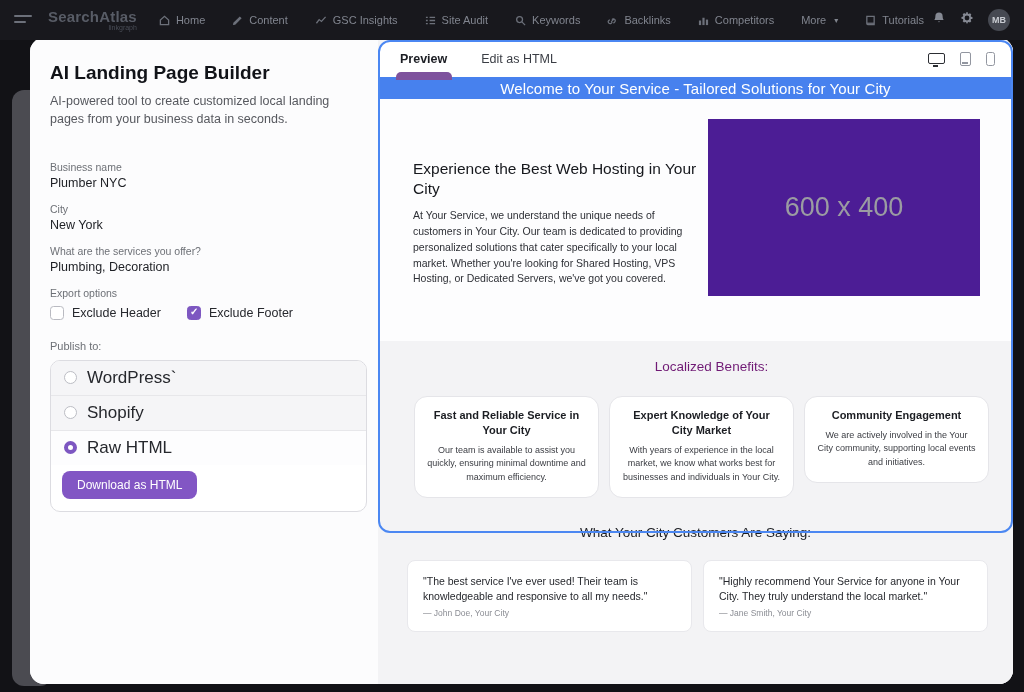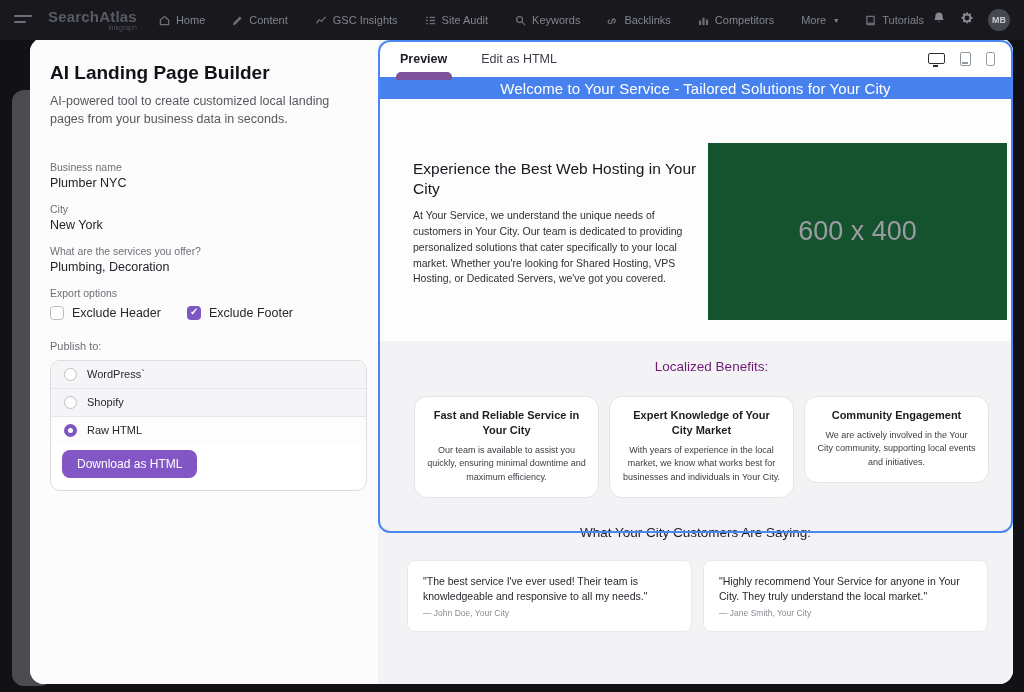--- a/index.html
+++ b/index.html
@@ -38,21 +38,21 @@
   .field-value { font-size:12.5px; color:#1d1f24; }
   .export-label { font-size:10.5px; color:#6d7076; margin:6px 0 7px; }
   .check-row { display:flex; align-items:center; gap:26px; margin-bottom:20px; }
   .check-item { display:flex; align-items:center; gap:8px; cursor:pointer; }
   .checkbox { width:14px; height:14px; border-radius:3.5px; border:1.4px solid #b9bac1; background:#fff; }
   .checkbox.checked { background:#7d57c1; border-color:#7d57c1; position:relative; }
   .checkbox.checked::after { content:"✓"; position:absolute; left:2px; top:-1px; color:#fff; font-size:10px; font-weight:bold; }
   .check-label { font-size:12.5px; color:#26282d; }
   .publish-label { font-size:11px; color:#6d7076; margin-bottom:8px; }
   .publish-box { width:317px; border:1px solid #dcdce1; border-radius:10px; overflow:hidden; background:#fff; }
-  .publish-row { display:flex; align-items:center; gap:10px; padding:7px 13px; font-size:11px; color:#26282d;
+  .publish-row { display:flex; align-items:center; gap:10px; padding:7px 13px; font-size:17px; color:#26282d;
                  background:#f5f5f7; border-bottom:1px solid #e7e7ea; cursor:pointer; }
   .publish-row.selected { background:#fdfdfe; border-bottom:none; }
   .radio { width:13px; height:13px; border-radius:50%; border:1.4px solid #bcbdc4; background:#fff; flex:0 0 auto; }
   .radio.on { border:4px solid #7d57c1; }
   .download-btn { display:inline-block; margin:6px 0 12px 11px; background:#8256c4; color:#fff; font-size:12px;
                   border:none; border-radius:8px; padding:7px 15px; cursor:pointer; font-family:inherit; }
 
   
   .preview-panel { position:absolute; left:348px; top:2px; width:635px; height:644px; background:#f3f3f5; }
   .tabs-row { position:relative; height:37px; background:#fff; border-radius:12px 12px 0 0;
@@ -68,21 +68,21 @@
   .dev-tablet::after { content:""; position:absolute; left:1px; bottom:1px; width:6px; height:1.5px; background:#9296a0; }
   .dev-phone { width:9px; height:14px; border:1.3px solid #9296a0; border-radius:2.5px; cursor:pointer; }
 
   .banner { height:22px; background:#4781ee; color:#fff; font-size:15px; display:flex; align-items:center; justify-content:center;
             white-space:nowrap; overflow:hidden; letter-spacing:.1px; }
 
   .hero { position:relative; height:242px; background:#fdfdfe; }
   .hero-text { position:absolute; left:35px; top:60px; width:292px; }
   .hero-heading { font-size:15.5px; font-weight:500; color:#16181d; line-height:1.3; margin-bottom:9px; }
   .hero-body { font-size:10.5px; color:#2e3036; line-height:1.5; }
-  .img-placeholder { position:absolute; left:330px; top:44px; width:299px; height:177px; background:#14532d;
+  .img-placeholder { position:absolute; left:330px; top:20px; width:272px; height:177px; background:#4c1d95;
                      display:flex; align-items:center; justify-content:center; font-size:27px; color:#9b9ca2; }
 
   .gray-section { height:343px; background:#f3f3f5; }
   .section-heading { text-align:center; font-size:13.5px; font-weight:500; color:#701a75; padding-top:18px;margin-left:32px; }
   .benefit-row { display:flex; align-items:flex-start; gap:10px; padding:22px 24px 0 36px; }
   .benefit-card { width:186px; background:#fff; border:1px solid #e5e5e9; border-radius:13px; padding:11px 12px 13px; }
   .benefit-title { font-size:11px; font-weight:600; color:#1b1d22; text-align:center; line-height:1.35; margin-bottom:6px; }
   .benefit-body { font-size:9px; color:#3b3d43; text-align:center; line-height:1.5; }
   .testimonial-heading { text-align:center; font-size:13.5px; font-weight:500; color:#1b1d22; margin-top:27px; }
   .testimonial-row { display:flex; align-items:flex-start; gap:11px; padding:20px 25px 0 29px; }

